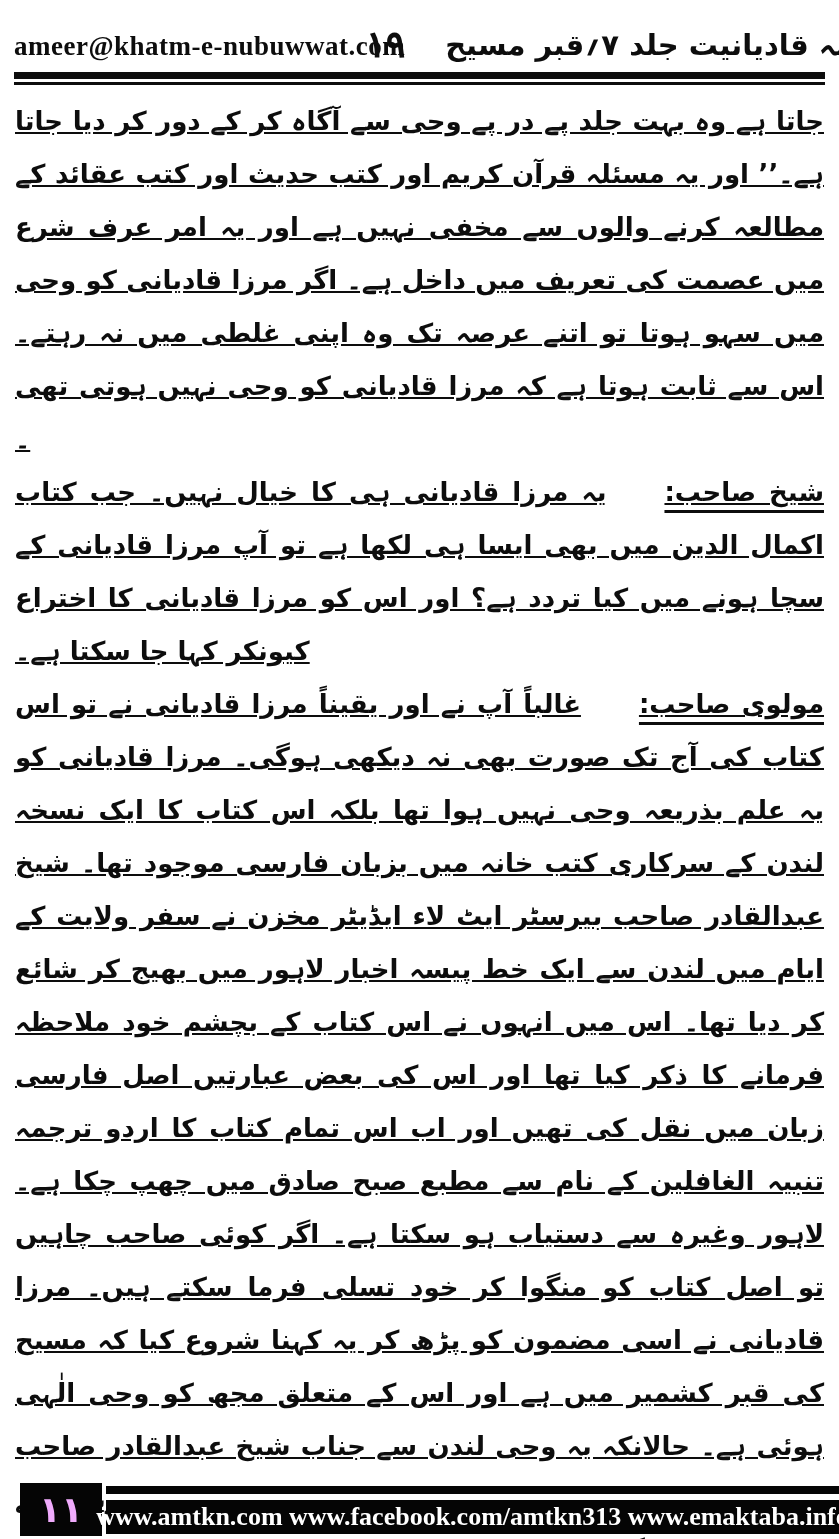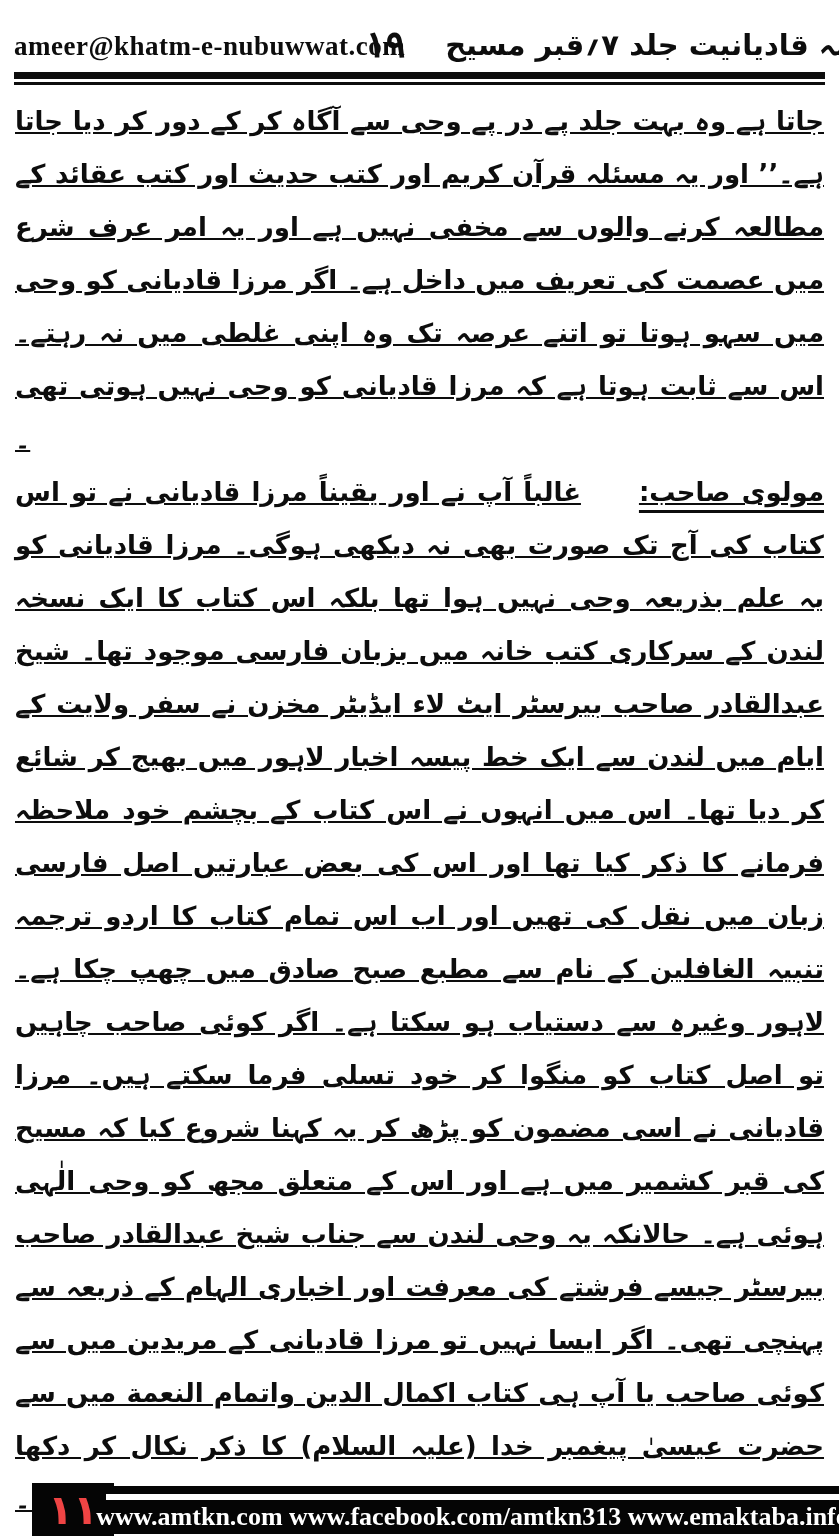--- a/index.html
+++ b/index.html
@@ -66,27 +66,26 @@
     white-space: nowrap;
   }
   
   .ftr-num {
     position: absolute;
     left: 20px;
     bottom: 3px;
     width: 82px;
     height: 53px;
     background: #050505;
-    color: #ef4444;
+    color: #f0abfc;
     display: flex;
     align-items: center;
     justify-content: center;
     font-weight: bold;
-    font-size: 41px;
-    margin-left: 12px;
+    font-size: 36px;
   }
   .ftr-bar {
     position: absolute;
     left: 106px;
     right: 0;
     bottom: 5px;
     height: 48px;
     background: #050505;
   }
   .ftr-stripe {
@@ -126,20 +125,21 @@
 
   <div class="rule">
     <div class="rule-thick"></div>
     <div class="rule-thin"></div>
   </div>
 
   <main class="bdy">
 
     <p class="para last-left"><span>جاتا ہے وہ بہت جلد پے در پے وحی سے آگاہ کر کے دور کر دیا جاتا ہے۔’’ اور یہ مسئلہ قرآن کریم اور کتب حدیث اور کتب عقائد کے مطالعہ کرنے والوں سے مخفی نہیں ہے اور یہ امر عرف شرع میں عصمت کی تعریف میں داخل ہے۔ اگر مرزا قادیانی کو وحی میں سہو ہوتا تو اتنے عرصہ تک وہ اپنی غلطی میں نہ رہتے۔ اس سے ثابت ہوتا ہے کہ مرزا قادیانی کو وحی نہیں ہوتی تھی ۔</span></p>
 
+    <p class="para last-left"><span class="speaker">شیخ صاحب:</span><span>یہ مرزا قادیانی ہی کا خیال نہیں۔ جب کتاب اکمال الدین میں بھی ایسا ہی لکھا ہے تو آپ مرزا قادیانی کے سچا ہونے میں کیا تردد ہے؟ اور اس کو مرزا قادیانی کا اختراع کیونکر کہا جا سکتا ہے۔</span></p>
 
     <p class="para last-left"><span class="speaker">مولوی صاحب:</span><span>غالباً آپ نے اور یقیناً مرزا قادیانی نے تو اس کتاب کی آج تک صورت بھی نہ دیکھی ہوگی۔ مرزا قادیانی کو یہ علم بذریعہ وحی نہیں ہوا تھا بلکہ اس کتاب کا ایک نسخہ لندن کے سرکاری کتب خانہ میں بزبان فارسی موجود تھا۔ شیخ عبدالقادر صاحب بیرسٹر ایٹ لاء ایڈیٹر مخزن نے سفر ولایت کے ایام میں لندن سے ایک خط پیسہ اخبار لاہور میں بھیج کر شائع کر دیا تھا۔ اس میں انہوں نے اس کتاب کے بچشم خود ملاحظہ فرمانے کا ذکر کیا تھا اور اس کی بعض عبارتیں اصل فارسی زبان میں نقل کی تھیں اور اب اس تمام کتاب کا اردو ترجمہ تنبیہ الغافلین کے نام سے مطبع صبح صادق میں چھپ چکا ہے۔ لاہور وغیرہ سے دستیاب ہو سکتا ہے۔ اگر کوئی صاحب چاہیں تو اصل کتاب کو منگوا کر خود تسلی فرما سکتے ہیں۔ مرزا قادیانی نے اسی مضمون کو پڑھ کر یہ کہنا شروع کیا کہ مسیح کی قبر کشمیر میں ہے اور اس کے متعلق مجھ کو وحی الٰہی ہوئی ہے۔ حالانکہ یہ وحی لندن سے جناب شیخ عبدالقادر صاحب بیرسٹر جیسے فرشتے کی معرفت اور اخباری الہام کے ذریعہ سے پہنچی تھی۔ اگر ایسا نہیں تو مرزا قادیانی کے مریدین میں سے کوئی صاحب یا آپ ہی کتاب اکمال الدین واتمام النعمة میں سے حضرت عیسیٰ پیغمبر خدا (علیہ السلام) کا ذکر نکال کر دکھا دیں ورنہ جھوٹ کا اقرار کر لیں ۔</span></p>
 
   </main>
 
   <footer>
     <div class="ftr-num">۱۱</div>
     <div class="ftr-bar">
       <div class="ftr-stripe"></div>
       <div class="ftr-links">www.amtkn.com www.facebook.com/amtkn313 www.emaktaba.info</div>

